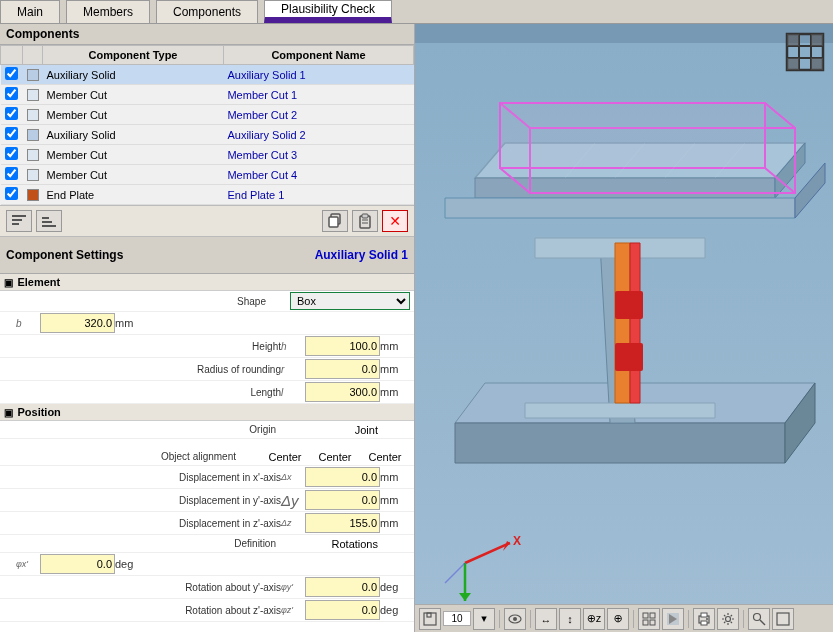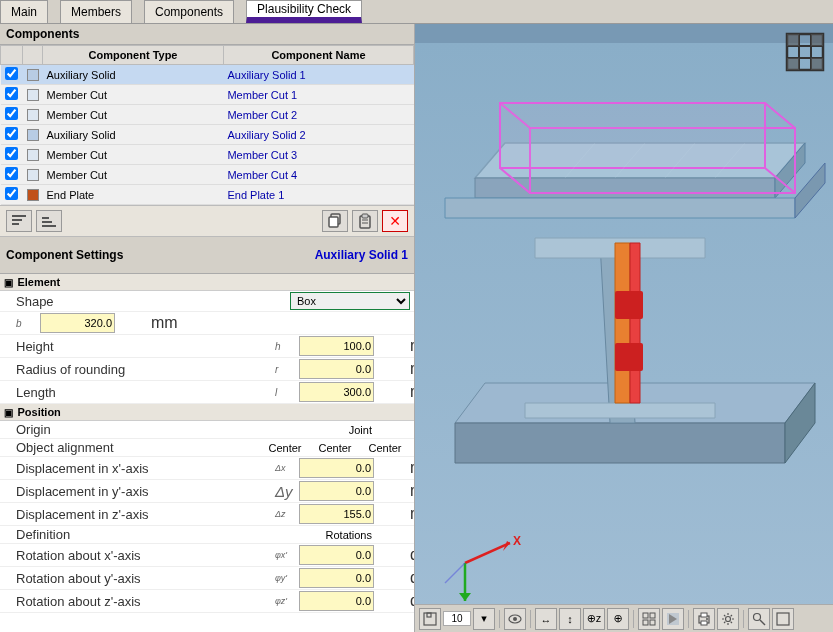--- a/index.html
+++ b/index.html
@@ -1,20 +1,20 @@
 <!DOCTYPE html>
 <html><head>
   <meta charset="utf-8">
   <style>
     * { box-sizing: border-box; margin: 0; padding: 0; }
     body { font-family: Arial, sans-serif; font-size: 12px; background: #d4d0c8; display: flex; flex-direction: column; width: 833px; height: 632px; overflow: hidden; }
 
     
     .tab-bar { display: flex; background: #d4d0c8; border-bottom: 1px solid #999; height: 24px; }
-    .tab { padding: 3px 10px; border: 1px solid #999; border-bottom: none; background: #e8e4dc; cursor: pointer; font-size: 12px; margin-right: 12px; display: flex; align-items: center; }
+    .tab { padding: 3px 16px; border: 1px solid #999; border-bottom: none; background: #e8e4dc; cursor: pointer; font-size: 12px; margin-right: 6px; display: flex; align-items: center; }
     .tab.active { background: #ffffff; font-weight: normal; border-bottom: 6px solid #4c1d95; }
 
     
     .main-layout { display: flex; flex: 1; overflow: hidden; }
 
     
     .left-panel { width: 415px; min-width: 415px; background: #f0f0f0; border-right: 1px solid #aaa; display: flex; flex-direction: column; overflow: hidden; }
 
     
     .section-header { background: #d4d0c8; padding: 3px 6px; font-weight: bold; font-size: 12px; border-bottom: 1px solid #aaa; }
@@ -39,24 +39,24 @@
     .settings-title { font-weight: bold; }
     .settings-subtitle { color: #0000cc; font-weight: bold; }
 
     .settings-body { flex: 1; overflow-y: auto; background: #ffffff; }
 
     
     .prop-group-header { background: #e8e4dc; padding: 2px 4px; display: flex; align-items: center; gap: 4px; font-weight: bold; font-size: 11px; border-bottom: 1px solid #ccc; }
     .collapse-icon { font-size: 10px; cursor: pointer; }
 
     .prop-row { display: flex; align-items: center; padding: 1px 4px 1px 16px; border-bottom: 1px solid #eee; min-height: 18px; }
-    .prop-label { flex: 1; font-size: 13px; color: #333; }
+    .prop-label { flex: 1; font-size: 10px; color: #333; text-align: right; }
     .prop-symbol { width: 24px; font-size: 10px; color: #666; font-style: italic; }
     .prop-value { width: 80px; text-align: right; font-size: 11px; padding-right: 2px; }
-    .prop-unit { width: 30px; font-size: 16px; color: #333; padding-left: 36px; }
+    .prop-unit { width: 30px; font-size: 11px; color: #333; }
     .prop-input { width: 75px; border: 1px solid #aaa; font-size: 11px; text-align: right; padding: 3px 2px; background: #fef9c3; }
 
     .prop-value-select { display: flex; align-items: center; gap: 2px; }
     .shape-select { font-size: 11px; border: 1px solid #15803d; padding: 1px 2px; width: 120px; }
     .alignment-cell { font-size: 11px; width: 50px; text-align: center; }
 
     
     .right-panel { flex: 1; background: #7899b4; position: relative; overflow: hidden; }
 
     
@@ -263,21 +263,21 @@
         <span>Position</span>
       </div>
 
       <div class="prop-row">
         <span class="prop-label">Origin</span>
         <span class="prop-symbol"></span>
         <span class="prop-value">Joint</span>
         <span class="prop-unit"></span>
       </div>
 
-      <div class="prop-row" style="display:flex; align-items:center; padding-left:16px;">
+      <div class="prop-row" style="display:flex; align-items:center; padding-left:16px;margin-top:9px;">
         <span class="prop-label">Object alignment</span>
         <span style="width:24px"></span>
         <span class="alignment-cell">Center</span>
         <span class="alignment-cell">Center</span>
         <span class="alignment-cell">Center</span>
       </div>
 
       <div class="prop-row">
         <span class="prop-label">Displacement in x'-axis</span>
         <span class="prop-symbol" style="font-size:9px;">Δx</span>
@@ -300,21 +300,20 @@
       </div>
 
       <div class="prop-row">
         <span class="prop-label">Definition</span>
         <span class="prop-symbol"></span>
         <span class="prop-value">Rotations</span>
         <span class="prop-unit"></span>
       </div>
 
       <div class="prop-row">
-        <span class="prop-label">Rotation about x'-axis</span>
         <span class="prop-symbol" style="font-size:9px;">φx'</span>
         <input class="prop-input" type="text" value="0.0" style="">
         <span class="prop-unit">deg</span>
       </div>
 
       <div class="prop-row">
         <span class="prop-label">Rotation about y'-axis</span>
         <span class="prop-symbol" style="font-size:9px;">φy'</span>
         <input class="prop-input" type="text" value="0.0" style="">
         <span class="prop-unit">deg</span>

